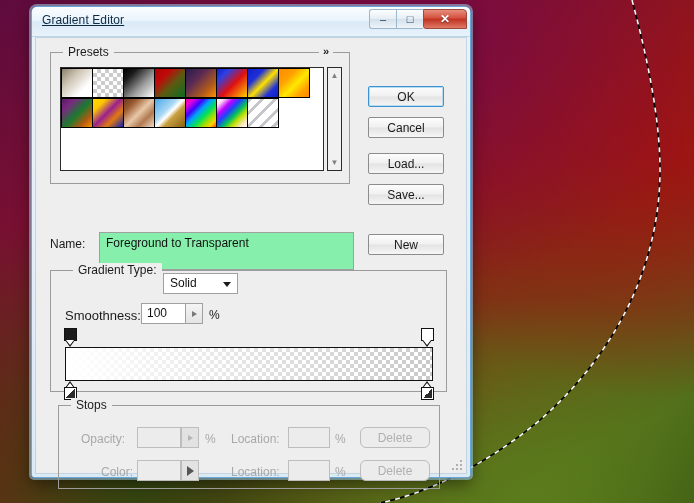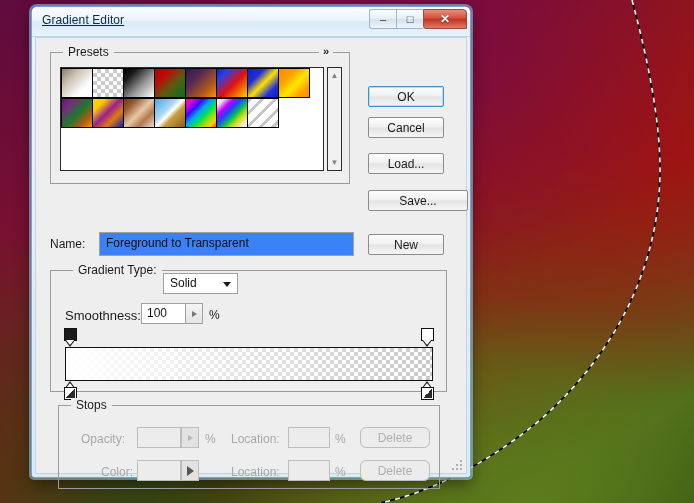--- a/index.html
+++ b/index.html
@@ -171,30 +171,30 @@
     box-sizing: border-box;
   }
   .btn.default {
     border: 1px solid #3c93d0;
     box-shadow: 0 0 0 1px #b9dcf2 inset;
   }
 
   #btn-ok     { left: 332px; top: 48px;  width: 76px; height: 21px; }
   #btn-cancel { left: 332px; top: 79px;  width: 76px; height: 21px; }
   #btn-load   { left: 332px; top: 115px; width: 76px; height: 21px; }
-  #btn-save   { left: 332px; top: 152px; width: 100px; height: 21px; }
+  #btn-save   { left: 332px; top: 146px; width: 76px; height: 21px; }
   #btn-new    { left: 332px; top: 196px; width: 76px; height: 21px; }
 
   
   #name-label { position: absolute; left: 14px; top: 199px; font-size: 12px; color: #1a1a1a; }
   #name-input {
     position: absolute;
     left: 63px; top: 194px;
-    width: 255px; height: 24px;
-    background: #3b82f6;
+    width: 255px; height: 38px;
+    background: #86efac;
     border: 1px solid #a0a0a0;
     box-sizing: border-box;
     font-size: 12px;
     color: #101010;
     padding: 3px 0 4px 6px;
   }
 
   
   #type-group { left: 14px; top: 232px; width: 397px; height: 122px; }
   #gt-label { position: absolute; left: 22px; top: 6px; font-size: 12px; color: #1a1a1a; }

